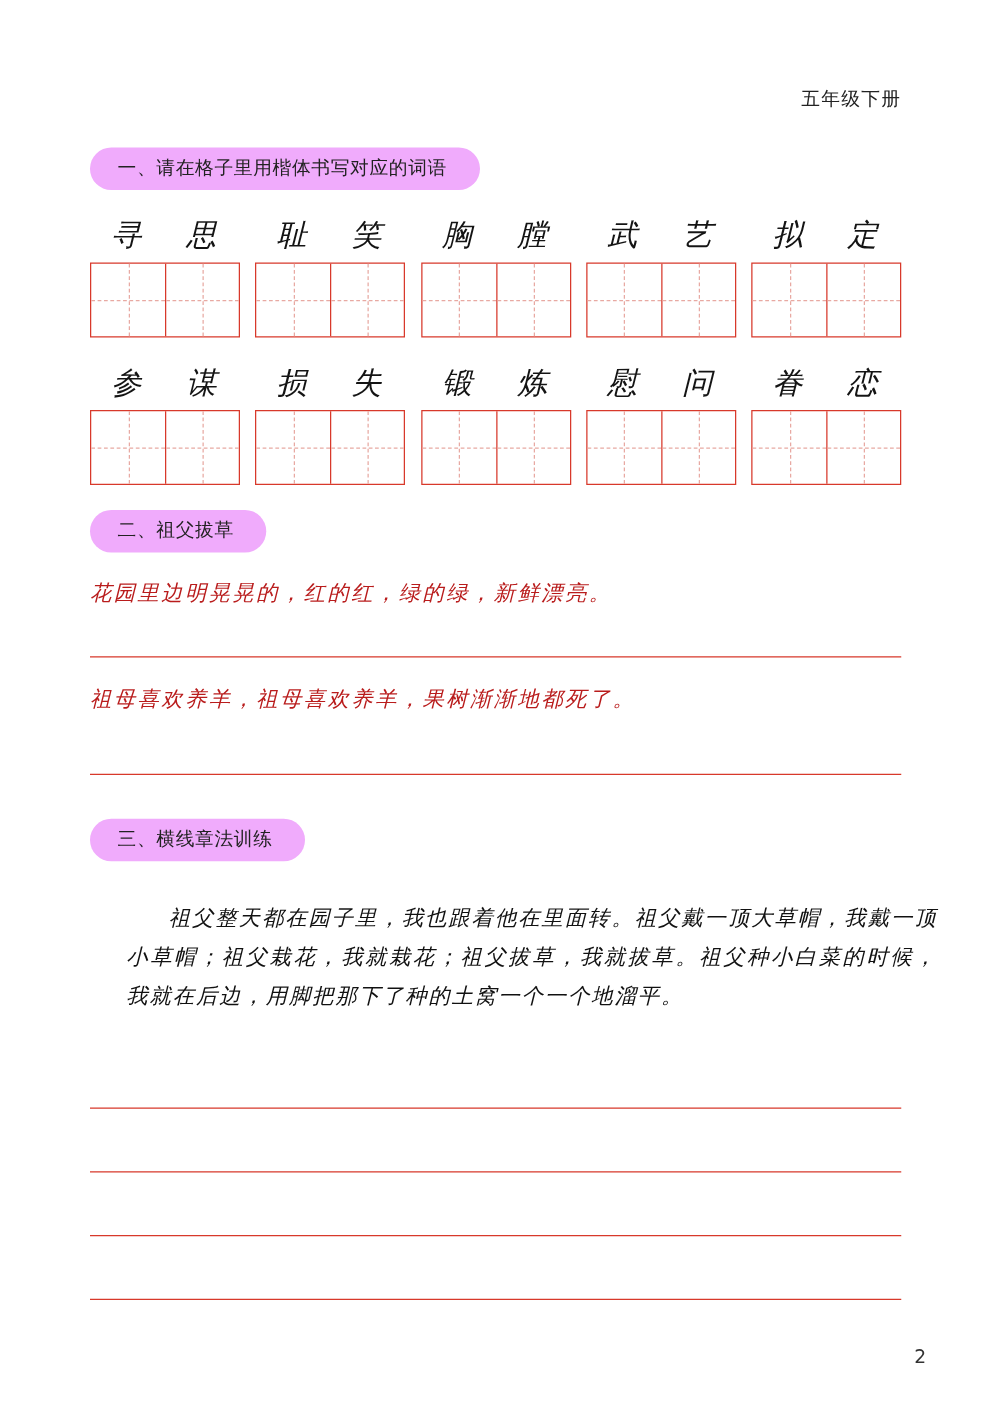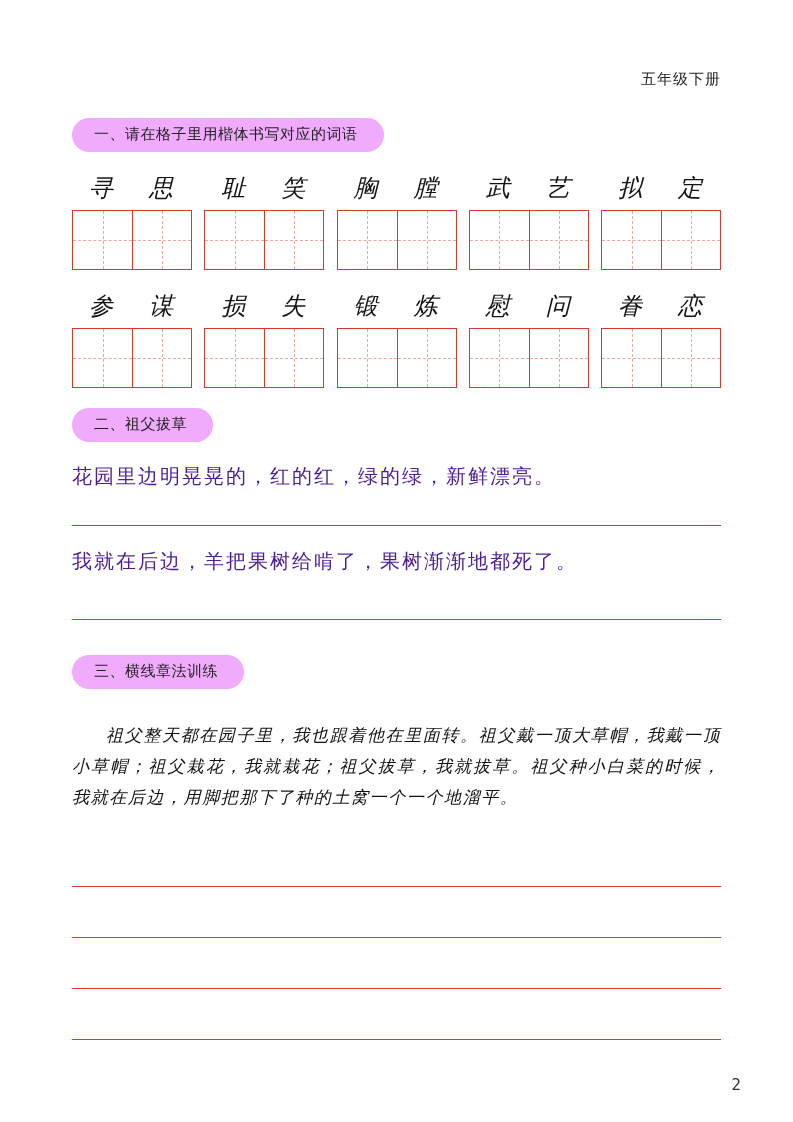--- a/index.html
+++ b/index.html
@@ -104,24 +104,25 @@
     left: 0;
     right: 0;
     border-top: 1px dashed #e8a9a2;
   }
 
   
   .sentence {
     position: absolute;
     left: 72px;
     width: 649px;
-    font-size: 20px;
-    font-family: "DejaVu Serif", serif;
-    color: #4c1d95;
+    font-size: 17px;
+    font-family: "DejaVu Serif", serif;
+    color: #b91c1c;
     letter-spacing: 2px;
+    font-style: italic;
   }
   .rule {
     position: absolute;
     left: 72px;
     width: 649px;
     border-top: 1.4px solid #d8392b;
   }
 
   
   .para {
@@ -253,28 +254,28 @@
     </div>
   </div>
 
   <div class="sec-wrap" style="top:408px;">
     <div class="sec-head">二、祖父拔草</div>
   </div>
 
   <div class="sentence" style="top:463px;">花园里边明晃晃的，红的红，绿的绿，新鲜漂亮。</div>
   <div class="rule" style="top:525px;"></div>
 
-  <div class="sentence" style="top:548px;">我就在后边，羊把果树给啃了，果树渐渐地都死了。</div>
+  <div class="sentence" style="top:548px;">祖母喜欢养羊，祖母喜欢养羊，果树渐渐地都死了。</div>
   <div class="rule" style="top:619px;"></div>
 
   <div class="sec-wrap" style="top:655px;">
     <div class="sec-head">三、横线章法训练</div>
   </div>
 
-  <div class="para" style="top:720px;">祖父整天都在园子里，我也跟着他在里面转。祖父戴一顶大草帽，我戴一顶小草帽；祖父栽花，我就栽花；祖父拔草，我就拔草。祖父种小白菜的时候，我就在后边，用脚把那下了种的土窝一个一个地溜平。</div>
+  <div class="para" style="top:720px;margin-left:29px;">祖父整天都在园子里，我也跟着他在里面转。祖父戴一顶大草帽，我戴一顶小草帽；祖父栽花，我就栽花；祖父拔草，我就拔草。祖父种小白菜的时候，我就在后边，用脚把那下了种的土窝一个一个地溜平。</div>
 
   <div class="rule" style="top:886px;"></div>
   <div class="rule" style="top:937px;"></div>
   <div class="rule" style="top:988px;"></div>
   <div class="rule" style="top:1039px;"></div>
 
   <div class="page-num">2</div>
 </div>
 
 </body></html>

